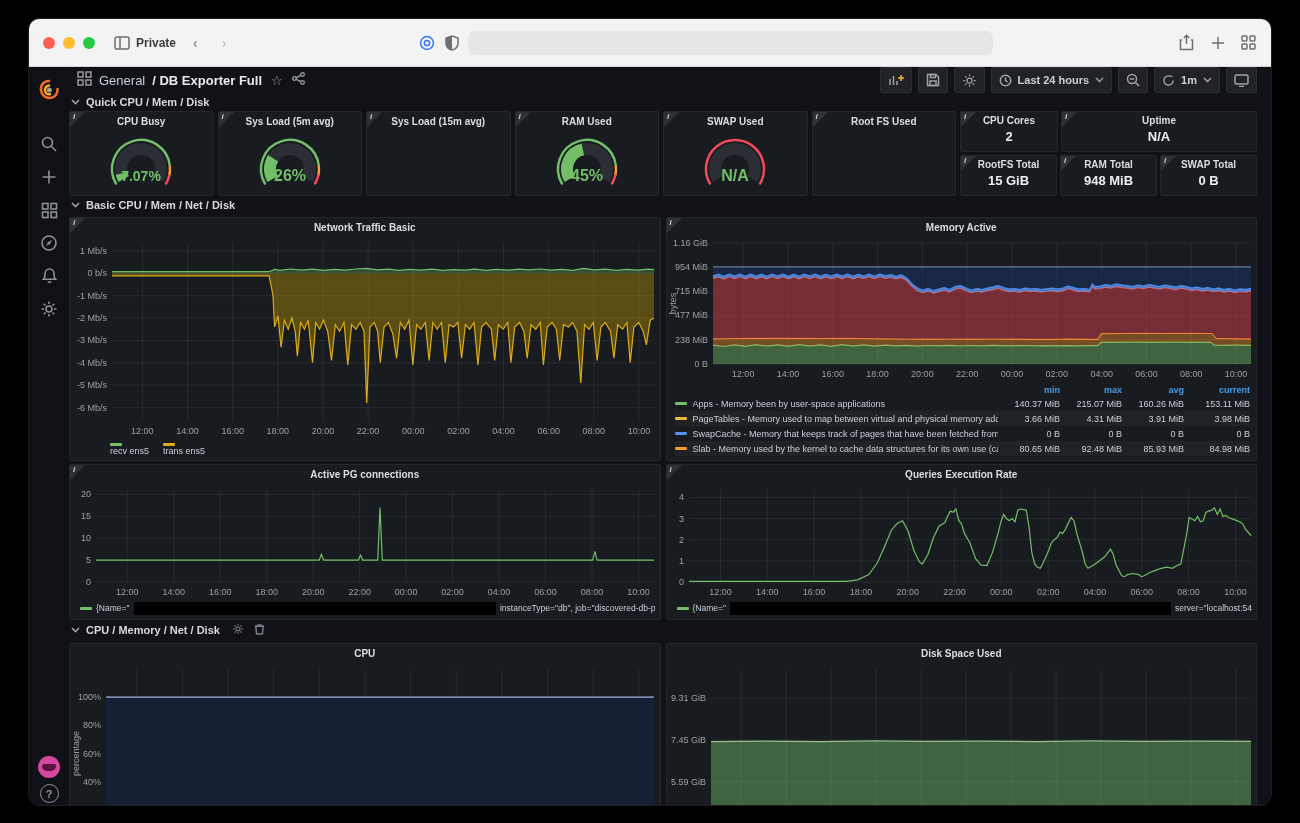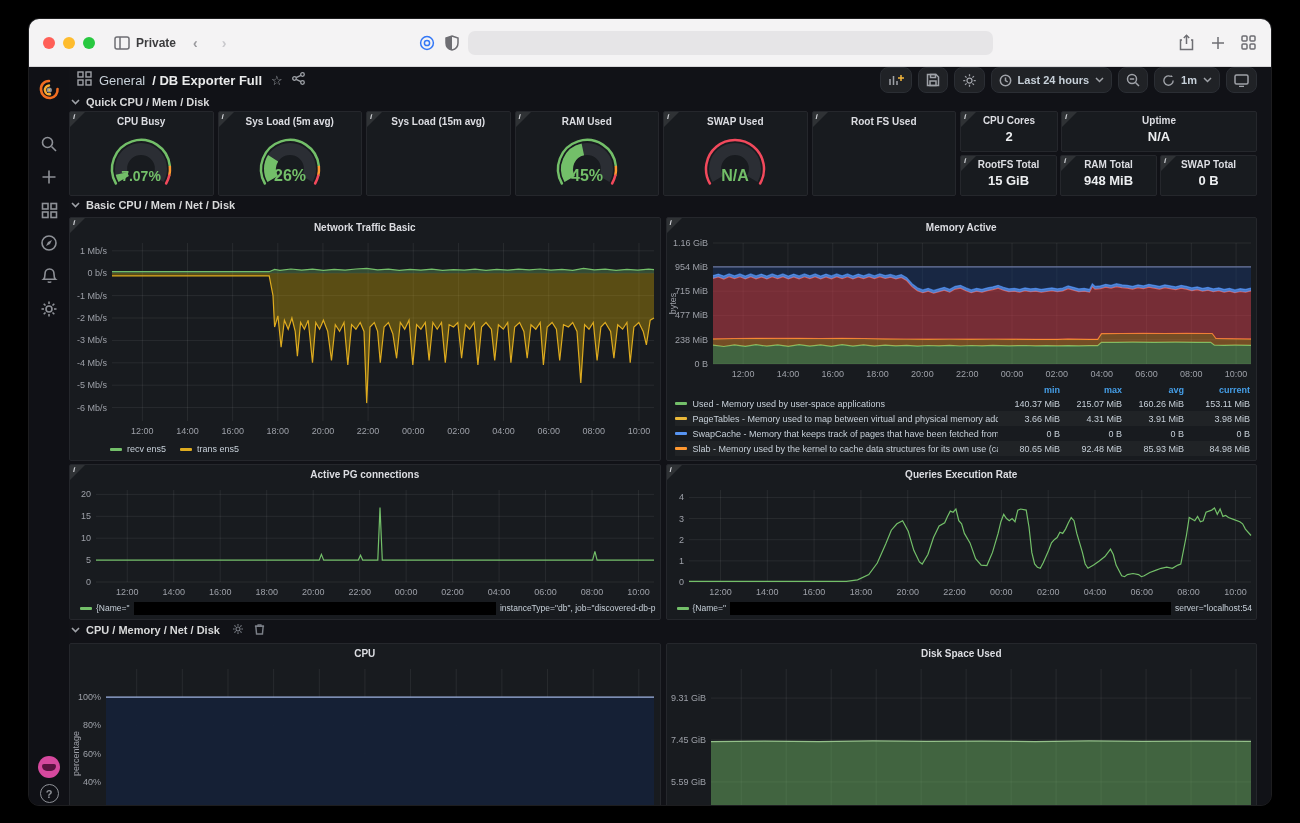--- a/index.html
+++ b/index.html
@@ -33,21 +33,21 @@
   .side-group-bottom { display:flex; flex-direction:column; align-items:center; gap:6px; margin-bottom:14px; }
 
   #app-main { flex:1; overflow:hidden; padding:0 14px 0 0; display:flex; flex-direction:column; }
   .dash-header { height:34px; display:flex; align-items:center; padding-left:8px; }
   .dash-bc { display:flex; align-items:center; gap:7px; }
   .dash-bc .grid-ic svg{ stroke:#9fa2a8; fill:none; stroke-width:1.4;}
   .bc-section { color:#c7d0d9; font-size:13px; }
   .bc-title { color:#e9eaeb; font-size:13px; font-weight:bold; }
   .bc-icon { color:#9fa2a8; font-size:13px; margin-left:2px; }
   .dash-toolbar { margin-left:auto; display:flex; align-items:center; gap:6px; }
-  .tbtn { height:26px; min-width:28px; background:#202226; border:1px solid #2b2e34; border-radius:8px;
+  .tbtn { height:26px; min-width:28px; background:#202226; border:1px solid #2b2e34; border-radius:2px;
           display:flex; align-items:center; justify-content:center; gap:6px; padding:0 7px;
           color:#c7d0d9; font-size:11px; font-weight:bold; }
   .tbtn svg { stroke:#9fa2a8; fill:none; stroke-width:1.5; }
   .tbtn .accent { stroke:#f5b73d; }
 
   .row-header { display:flex; align-items:center; gap:6px; height:18px; margin:3px 0 3px 2px;
                 color:#d8d9da; font-size:11px; font-weight:bold; }
   .row-header svg { stroke:#9fa2a8; fill:none; stroke-width:1.6; }
   .row-actions { display:flex; gap:10px; margin-left:6px; }
   .row-actions svg { stroke:#7b7f87; }
@@ -68,21 +68,21 @@
   .stat-value { text-align:center; color:#eceef0; font-size:13px; font-weight:bold; }
 
   .chart-row { display:grid; grid-template-columns:1fr 1fr; gap:5px; margin-top:3px; }
   .chart-row.big .panel{ height:244px; }
   .chart-row.mid .panel{ height:156px; }
   .chart-row.bottom .panel{ height:200px; }
   .panel-flex { display:flex; flex-direction:column; height:100%; }
   .chart { flex:1; min-height:0; }
 
   .legend-inline { height:22px; display:flex; align-items:center; gap:14px; padding-left:40px; }
-  .legend-item { display:flex; align-items:center; gap:5px; color:#c7d0d9; font-size:9px; }
+  .legend-item { display:flex; color:#c7d0d9; font-size:9px;flex-direction:column; }
   .swatch { width:12px; height:3px; border-radius:1px; }
 
   .legend-redacted { height:20px; display:flex; align-items:center; gap:4px; padding:0 4px 2px 10px;
                      color:#c7d0d9; font-size:8.5px; white-space:nowrap; overflow:hidden; }
   .redaction { flex:1; height:13px; background:#000; }
 
   .mem-legend { padding:2px 6px 4px 8px; font-size:9px; color:#c7d0d9; }
   .mem-lg-row { display:grid; grid-template-columns:18px 1fr 62px 62px 62px 66px; align-items:center; height:15px; }
   .mem-lg-row.head { height:13px; color:#459ee7; font-weight:bold; }
   .mem-lg-row .num { text-align:right; }
@@ -565,21 +565,21 @@
             <div class="mem-lg-row head">
               <span></span>
                   <span></span>
               <span class="num">min</span>
               <span class="num">max</span>
               <span class="num">avg</span>
               <span class="num">current</span>
             </div>
             <div class="mem-lg-row">
               <span class="swatch" style="background:#73bf69"></span>
-              <span class="desc">Used - Memory used by user-space applications</span>
+              <span class="desc">Apps - Memory been by user-space applications</span>
               <span class="num">140.37 MiB</span>
               <span class="num">215.07 MiB</span>
               <span class="num">160.26 MiB</span>
               <span class="num">153.11 MiB</span>
             </div>
             <div class="mem-lg-row alt">
               <span class="swatch" style="background:#eab839"></span>
               <span class="desc">PageTables - Memory used to map between virtual and physical memory addresses</span>
               <span class="num">3.66 MiB</span>
               <span class="num">4.31 MiB</span>

